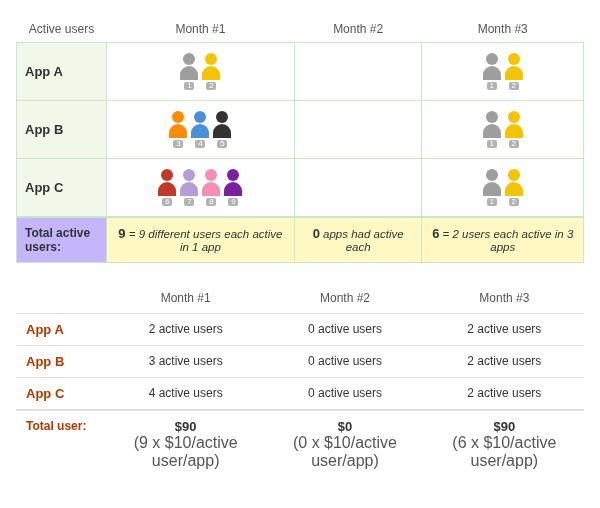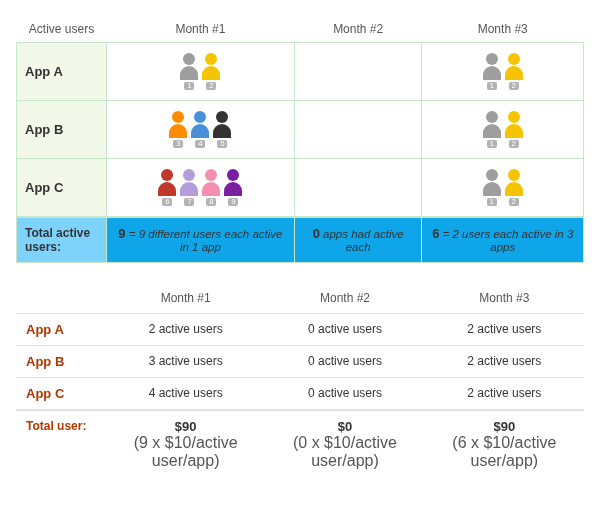--- a/index.html
+++ b/index.html
@@ -50,28 +50,28 @@
     }
     .top-table .summary-cell span.num {
       font-weight: bold;
       font-size: 13px;
     }
     .top-table .summary-cell em {
       font-style: italic;
     }
     .top-table tr.summary-row td {
       border-top: 2px solid #c8e6c9;
-      background: #0ea5e9;
+      background: #fef9c3;
       padding: 8px;
       vertical-align: top;
     }
     .top-table tr.summary-row .label-cell {
       text-align: left;
       font-weight: bold;
-      background: #7dd3fc;
+      background: #c4b5fd;
     }
 
     
     .user-icons {
       display: flex;
       flex-wrap: wrap;
       gap: 4px;
       justify-content: center;
       align-items: flex-end;
       padding: 4px 0;

